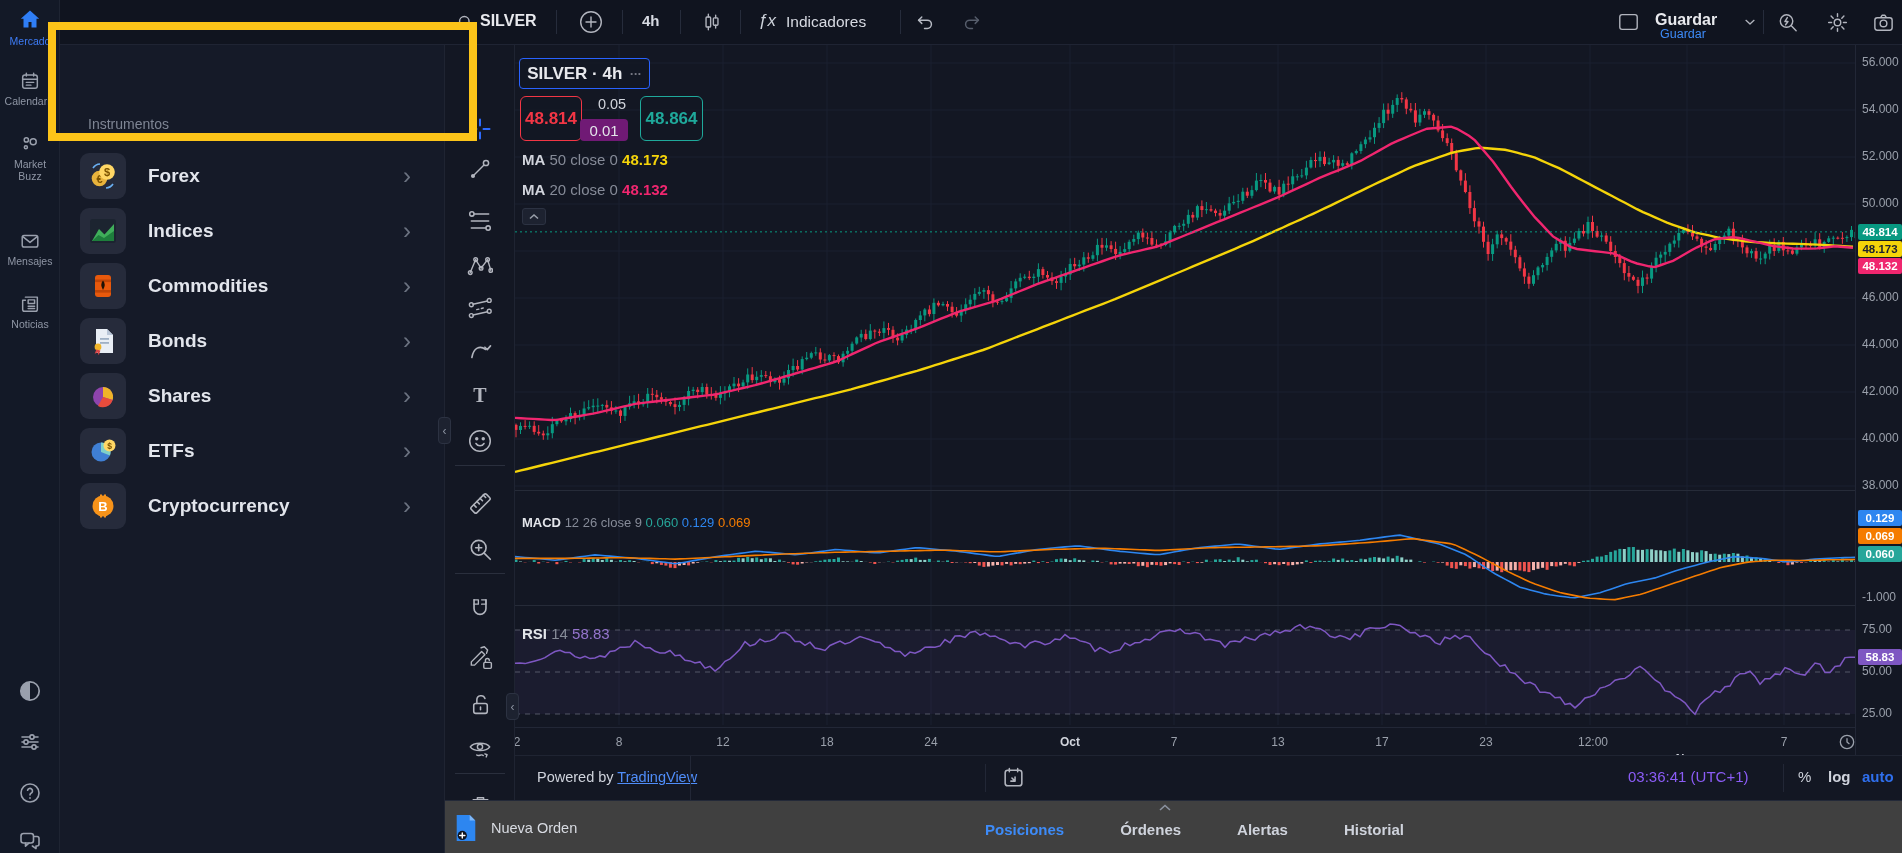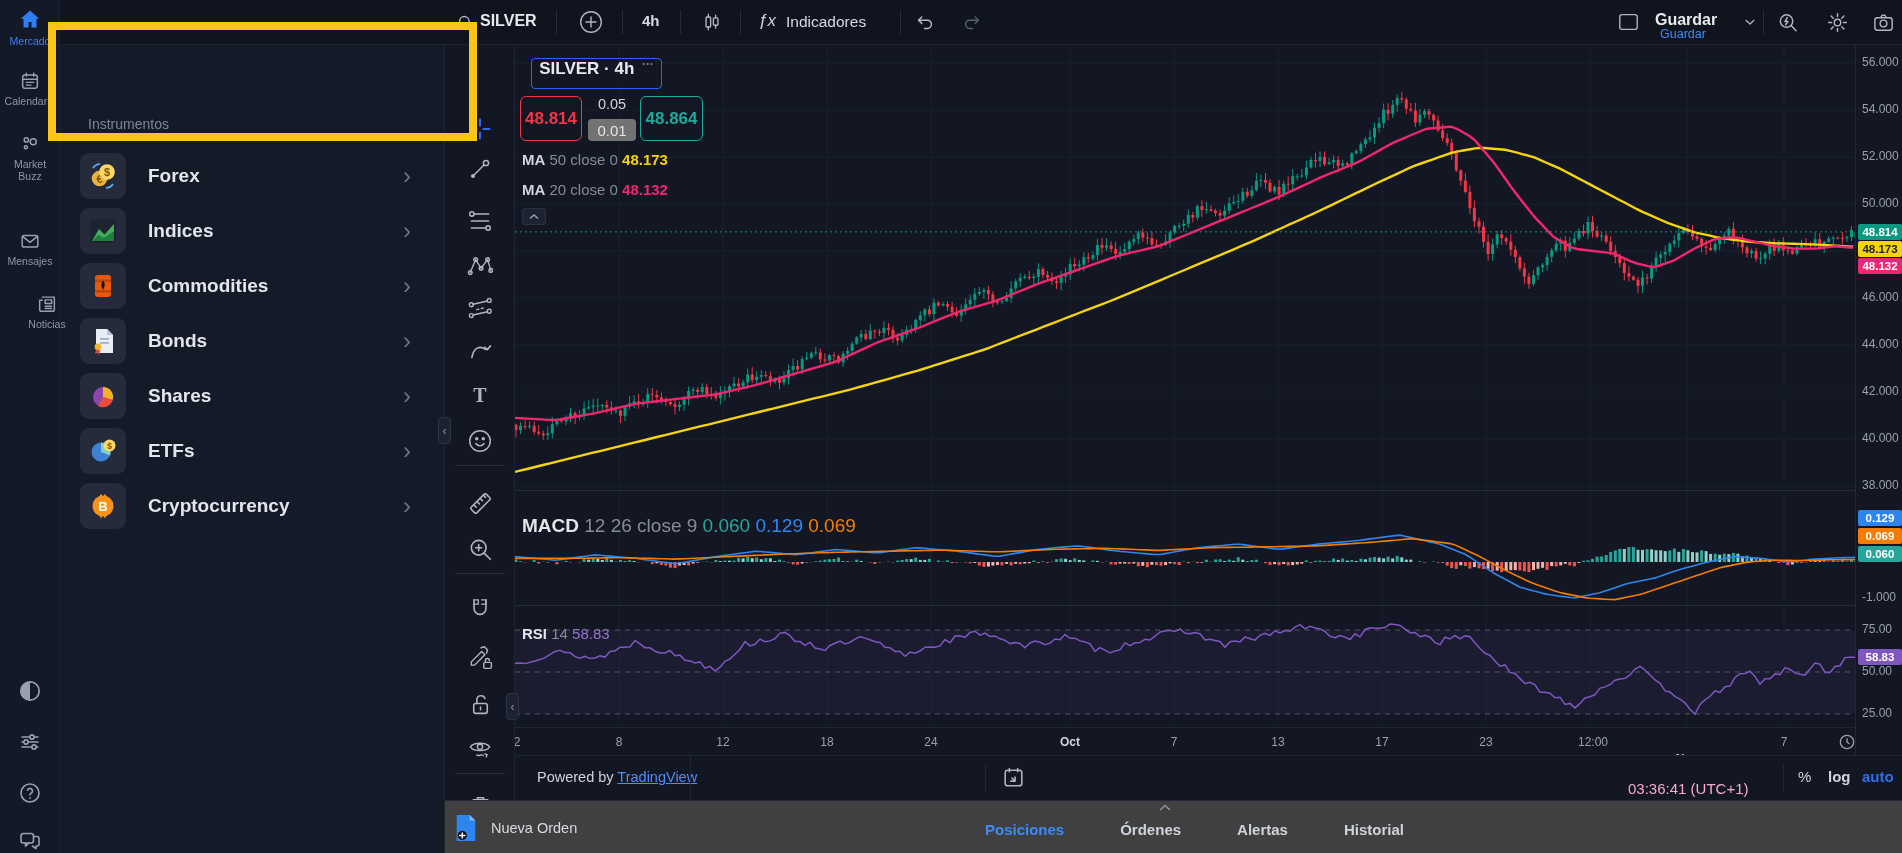--- a/index.html
+++ b/index.html
@@ -78,21 +78,21 @@
         </div>
         <div class="snav ab" style="top: 230px;">
           <span>
             <svg width="22" height="22" viewBox="0 0 24 24" fill="none" stroke="#9aa0ad" stroke-width="1.6" stroke-linecap="round" stroke-linejoin="round">
               <rect x="3.5" y="6" width="17" height="12.5" rx="2"></rect>
               <path d="M4.5 7.5 L12 13.5 L19.5 7.5"></path>
             </svg>
           </span>
           <span class="lbl">Mensajes</span>
         </div>
-        <div class="snav ab" style="top: 293px; margin-left: 17px;">
+        <div class="snav ab" style="top: 293px;">
           <span>
             <svg width="22" height="22" viewBox="0 0 24 24" fill="none" stroke="#9aa0ad" stroke-width="1.6" stroke-linecap="round" stroke-linejoin="round">
               <path d="M7 4.5 h13 v13.5 a2 2 0 0 1 -2 2 H6 a2 2 0 0 1 -2 -2 V8 h3"></path>
               <rect x="10" y="7.5" width="7" height="4"></rect>
               <path d="M10 14.5 h7 M10 17 h7"></path>
             </svg>
           </span>
           <span class="lbl">Noticias</span>
         </div>
       </div>
@@ -1341,47 +1341,47 @@
           <path d="M0,513.4 5,513.4 10,513.4 15,513.4 20,513.4 25,513.4 30,513.4 35,513.4 40,513.4 45,513.4 50,513.4 55,513.4 60,513.3 65,513.2 70,513.2 75,513.1 80,513.0 85,513.0 90,512.9 95,512.8 100,512.8 105,512.7 110,512.8 115,512.9 120,513.0 125,513.2 130,513.3 135,513.4 140,513.6 145,513.7 150,513.8 155,514.0 160,514.1 165,513.9 170,513.7 175,513.5 180,513.2 185,513.0 190,512.7 195,512.5 200,512.3 205,512.0 210,511.8 215,511.6 220,511.3 225,511.1 230,510.9 235,510.6 240,510.4 245,510.2 250,509.9 255,509.7 260,509.5 265,509.2 270,509.0 275,508.8 280,508.7 285,508.5 290,508.3 295,508.2 300,508.0 305,507.8 310,507.7 315,507.5 320,507.3 325,507.2 330,507.1 335,507.0 340,506.9 345,506.8 350,506.7 355,506.6 360,506.5 365,506.4 370,506.3 375,506.2 380,506.1 385,506.0 390,505.9 395,505.8 400,505.7 405,505.6 410,505.5 415,505.4 420,505.3 425,505.2 430,505.2 435,505.3 440,505.5 445,505.7 450,505.8 455,506.0 460,506.2 465,506.3 470,506.5 475,506.7 480,506.8 485,506.8 490,506.6 495,506.3 500,506.1 505,505.9 510,505.6 515,505.4 520,505.2 525,504.9 530,504.7 535,504.4 540,504.3 545,504.2 550,504.1 555,504.0 560,503.9 565,503.8 570,503.7 575,503.6 580,503.5 585,503.4 590,503.3 595,503.5 600,503.7 605,503.9 610,504.1 615,504.3 620,504.5 625,504.7 630,504.9 635,505.1 640,505.4 645,505.4 650,505.1 655,504.8 660,504.6 665,504.3 670,504.0 675,503.8 680,503.5 685,503.2 690,503.0 695,502.7 700,502.6 705,502.5 710,502.4 715,502.4 720,502.3 725,502.2 730,502.2 735,502.1 740,502.0 745,502.0 750,501.9 755,501.8 760,501.7 765,501.6 770,501.5 775,501.4 780,501.3 785,501.2 790,501.1 795,501.0 800,500.9 805,500.7 810,500.4 815,500.1 820,499.7 825,499.4 830,499.1 835,498.7 840,498.4 845,498.0 850,497.7 855,497.4 860,497.0 865,496.5 870,496.1 875,495.6 880,495.2 885,494.7 890,494.3 895,493.9 900,493.9 905,494.6 910,495.2 915,495.9 920,496.6 925,497.3 930,497.9 935,498.6 940,499.9 945,502.3 950,504.6 955,507.0 960,509.3 965,511.7 970,514.4 975,517.1 980,519.8 985,522.5 990,525.1 995,527.6 1000,529.9 1005,532.3 1010,534.7 1015,537.0 1020,539.1 1025,540.8 1030,542.5 1035,544.2 1040,545.9 1045,547.5 1050,548.6 1055,549.6 1060,550.6 1065,551.6 1070,552.6 1075,553.2 1080,553.5 1085,553.9 1090,554.2 1095,554.5 1100,554.6 1105,553.6 1110,552.5 1115,551.5 1120,550.5 1125,549.5 1130,547.9 1135,546.2 1140,544.6 1145,542.9 1150,541.2 1155,539.5 1160,537.8 1165,536.2 1170,534.5 1175,532.8 1180,531.1 1185,529.5 1190,527.8 1195,526.1 1200,524.4 1205,522.7 1210,521.6 1215,520.6 1220,519.6 1225,518.6 1230,517.6 1235,516.9 1240,516.5 1245,516.2 1250,515.8 1255,515.5 1260,515.2 1265,515.3 1270,515.3 1275,515.4 1280,515.5 1285,515.5 1290,515.5 1295,515.3 1300,515.2 1305,515.1 1310,514.9 1315,514.8 1320,514.8 1325,514.7 1330,514.6 1335,514.6 1340,514.5 " stroke="#f57c00" stroke-width="1.6" fill="none"></path>
           <line x1="0" x2="1340" y1="585" y2="585" stroke="#8b8fa0" stroke-opacity="0.5" stroke-dasharray="5 5"></line>
           <line x1="0" x2="1340" y1="627" y2="627" stroke="#8b8fa0" stroke-opacity="0.5" stroke-dasharray="5 5"></line>
           <line x1="0" x2="1340" y1="669" y2="669" stroke="#8b8fa0" stroke-opacity="0.5" stroke-dasharray="5 5"></line>
           <path d="M0,618.2 5,618.1 10,618.6 15,617.2 20,615.9 25,614.6 30,612.6 35,609.3 40,606.5 45,605.2 50,607.4 55,607.6 60,611.6 65,613.2 70,611.4 75,613.6 80,613.0 85,610.9 90,612.1 95,606.5 100,605.8 105,602.2 110,602.3 115,601.8 120,595.4 125,598.9 130,602.7 135,602.8 140,606.3 145,607.9 150,608.0 155,605.5 160,610.8 165,610.1 170,615.2 175,615.9 180,618.0 185,616.9 190,623.2 195,621.4 200,626.1 205,622.2 210,616.3 215,613.9 220,609.2 225,604.2 230,596.7 235,600.9 240,599.3 245,594.1 250,596.8 255,595.9 260,593.6 265,588.1 270,587.4 275,590.6 280,596.5 285,596.6 290,600.4 295,597.2 300,603.1 305,604.1 310,605.5 315,600.5 320,598.3 325,596.1 330,598.9 335,597.4 340,594.2 345,591.5 350,593.1 355,594.8 360,596.8 365,597.5 370,602.2 375,602.7 380,606.4 385,606.4 390,611.3 395,607.1 400,608.3 405,606.0 410,602.2 415,602.0 420,602.3 425,600.9 430,594.6 435,597.8 440,591.1 445,590.8 450,592.4 455,587.4 460,586.2 465,590.1 470,588.1 475,591.4 480,590.9 485,593.8 490,595.4 495,598.6 500,597.5 505,598.5 510,602.8 515,598.0 520,596.0 525,597.3 530,599.7 535,598.1 540,594.0 545,594.8 550,589.6 555,593.3 560,593.2 565,595.9 570,596.9 575,598.8 580,606.4 585,602.6 590,605.1 595,608.0 600,605.9 605,604.9 610,597.9 615,600.7 620,597.8 625,597.4 630,594.2 635,595.0 640,591.2 645,586.9 650,586.0 655,585.2 660,586.4 665,583.8 670,588.3 675,588.7 680,587.5 685,588.8 690,595.0 695,594.3 700,595.4 705,596.4 710,602.3 715,596.8 720,596.0 725,596.9 730,591.9 735,593.7 740,595.1 745,590.3 750,588.3 755,590.4 760,585.8 765,588.0 770,585.5 775,586.3 780,582.2 785,579.7 790,583.9 795,581.2 800,582.9 805,583.7 810,586.5 815,591.3 820,592.7 825,590.5 830,592.1 835,594.5 840,588.8 845,591.8 850,584.5 855,582.8 860,583.2 865,583.3 870,582.6 875,579.1 880,579.5 885,580.5 890,584.1 895,587.7 900,587.5 905,591.7 910,590.4 915,592.2 920,597.6 925,599.6 930,592.2 935,594.0 940,590.3 945,593.8 950,590.7 955,591.8 960,598.1 965,603.5 970,608.3 975,610.2 980,616.0 985,621.2 990,619.9 995,627.4 1000,628.5 1005,633.6 1010,638.5 1015,637.3 1020,639.8 1025,647.3 1030,647.2 1035,648.2 1040,652.7 1045,652.2 1050,659.5 1055,658.4 1060,662.9 1065,658.4 1070,653.0 1075,651.7 1080,649.6 1085,643.1 1090,641.9 1095,639.7 1100,635.2 1105,634.1 1110,633.4 1115,629.9 1120,624.0 1125,621.4 1130,625.0 1135,630.0 1140,635.0 1145,638.1 1150,645.9 1155,647.0 1160,651.6 1165,654.1 1170,657.9 1175,664.3 1180,669.3 1185,659.4 1190,654.9 1195,651.3 1200,645.9 1205,647.5 1210,641.8 1215,641.1 1220,632.4 1225,628.7 1230,628.5 1235,626.2 1240,631.4 1245,639.2 1250,633.7 1255,633.8 1260,628.9 1265,629.6 1270,622.6 1275,624.5 1280,627.9 1285,629.2 1290,630.1 1295,624.1 1300,618.0 1305,619.2 1310,627.5 1315,627.4 1320,621.5 1325,620.7 1330,612.6 1335,612.2 1340,612.2 " stroke="#7e57c2" stroke-width="1.5" fill="none"></path>
           <line x1="0" x2="1340" y1="445.5" y2="445.5" stroke="#262b38"></line>
           <line x1="0" x2="1340" y1="560.5" y2="560.5" stroke="#262b38"></line>
         </svg>
       </div>
 
-    <div class="ab" style="left:16px;top:13px;width:131px;height:31px;border:1px solid #2962ff;border-radius:4px;background:rgba(19,23,35,.85);display:flex;align-items:flex-start;justify-content:center;gap:8px;z-index:3;cursor:pointer;">
+    <div class="ab" style="left:4px;top:13px;width:131px;height:31px;border:1px solid #2962ff;border-radius:4px;background:rgba(19,23,35,.85);display:flex;align-items:center;justify-content:center;gap:8px;z-index:3;cursor:pointer;">
       <span class="nw" style="font-size:17px;font-weight:700;color:#e8e9ed;">SILVER · 4h</span>
       <span style="font-size:8px;color:#787b86;letter-spacing:1px;">•••</span>
     </div>
 
     <div class="ab" style="left:5px;top:51px;width:62px;height:45px;border:1px solid #f23645;border-radius:6px;display:flex;align-items:center;justify-content:center;font-size:17px;font-weight:600;color:#f23645;background:rgba(19,23,35,.85);z-index:3;cursor:pointer;">48.814</div>
     <div class="ab nw" style="left:73px;top:51px;width:48px;text-align:center;font-size:14.5px;color:#d1d4dc;z-index:3;">0.05</div>
-    <div class="ab" style="left:73px;top:74px;width:48px;height:22px;background:#737373;border-radius:4px;display:flex;align-items:center;justify-content:center;font-size:15px;color:#e3e5ea;z-index:3;">0.01</div>
+    <div class="ab" style="left:65px;top:74px;width:48px;height:22px;background:#701a75;border-radius:4px;display:flex;align-items:center;justify-content:center;font-size:15px;color:#e3e5ea;z-index:3;">0.01</div>
     <div class="ab" style="left:125px;top:51px;width:63px;height:45px;border:1px solid #1fa99b;border-radius:6px;display:flex;align-items:center;justify-content:center;font-size:17px;font-weight:600;color:#1fa99b;background:rgba(19,23,35,.85);z-index:3;cursor:pointer;">48.864</div>
 
     <div class="ab nw" style="left:7px;top:106px;font-size:15px;z-index:3;">
       <span style="color:#d1d4dc;font-weight:700;">MA</span>
       <span style="color:#868b98;"> </span><span style="color:#868b98;">50 close 0</span>
       <span> </span><span style="color:#f5d409;font-weight:600;">48.173</span>
     </div>
     <div class="ab nw" style="left:7px;top:136px;font-size:15px;z-index:3;">
       <span style="color:#d1d4dc;font-weight:700;">MA</span>
       <span style="color:#868b98;"> </span><span style="color:#868b98;">20 close 0</span>
       <span> </span><span style="color:#f0266f;font-weight:600;">48.132</span>
     </div>
     <div class="ab" style="left:7px;top:163px;width:24px;height:17px;background:#1d2230;border:1px solid #2c3242;border-radius:3px;display:flex;align-items:center;justify-content:center;z-index:3;cursor:pointer;">
         <svg width="10" height="8" viewBox="0 0 10 8" fill="none" stroke="#9aa0ab" stroke-width="1.5">
           <path d="M1 5.5 L5 2 L9 5.5"></path>
         </svg>
       </div>
 
-    <div class="ab nw" style="left:7px;top:470px;font-size:19px;z-index:3;">
+    <div class="ab nw" style="left:7px;top:470px;font-size:13px;z-index:3;">
       <span style="color:#e3e5ea;font-weight:700;">MACD</span>
       <span style="color:#868b98;"> </span><span style="color:#868b98;">12 26 close 9</span>
       <span> </span><span style="color:#26a69a;">0.060</span>
       <span> </span><span style="color:#2d86f0;">0.129</span>
       <span> </span><span style="color:#f57c00;">0.069</span>
     </div>
 
     <div class="ab nw" style="left:7px;top:580px;font-size:15px;z-index:3;">
       <span style="color:#e3e5ea;font-weight:700;">RSI</span>
       <span style="color:#868b98;"> </span><span style="color:#868b98;">14</span>
@@ -1441,21 +1441,21 @@
     </div>
     <div class="ab" style="left:175px;top:0;width:1px;height:45px;background:#222736;"></div>
     <div class="ab" style="left:470px;top:8px;width:1px;height:28px;background:#222736;"></div>
     <div class="ab" style="left:486px;top:9px;cursor:pointer;">
         <svg width="25" height="25" viewBox="0 0 24 24" fill="none" stroke="#b2b5be" stroke-width="1.5" stroke-linecap="round" stroke-linejoin="round">
           <rect x="4" y="5" width="16" height="15" rx="2.5"></rect>
           <path d="M8 3.5v3 M16 3.5v3"></path>
           <path d="M10.5 12.5 l3 3 M13.5 15.5 h-4 M13.5 15.5 v-4"></path>
         </svg>
       </div>
-    <div class="ab nw" style="left:1113px;top:24px;font-size:15px;color:#f9a8d4;cursor:pointer;">03:36:41 (UTC+1)</div>
+    <div class="ab nw" style="left:1113px;top:12px;font-size:15px;color:#8b5cf6;cursor:pointer;">03:36:41 (UTC+1)</div>
     <div class="ab" style="left:1268px;top:8px;width:1px;height:28px;background:#222736;"></div>
     <div class="ab nw" style="left:1283px;top:12px;font-size:15px;color:#cfd3dc;cursor:pointer;">%</div>
     <div class="ab nw" style="left:1313px;top:12px;font-size:15px;font-weight:600;color:#cfd3dc;cursor:pointer;">log</div>
     <div class="ab nw" style="left:1347px;top:12px;font-size:15px;font-weight:600;color:#2f6fed;cursor:pointer;">auto</div>
   </div>
 
   <div id="bottompanel" class="ab">
     <div class="ab" style="left:713px;top:2px;cursor:pointer;">
         <svg width="14" height="9" viewBox="0 0 14 9" fill="none" stroke="#8b92a0" stroke-width="1.6">
           <path d="M2 7 L7 2.5 L12 7"></path>

